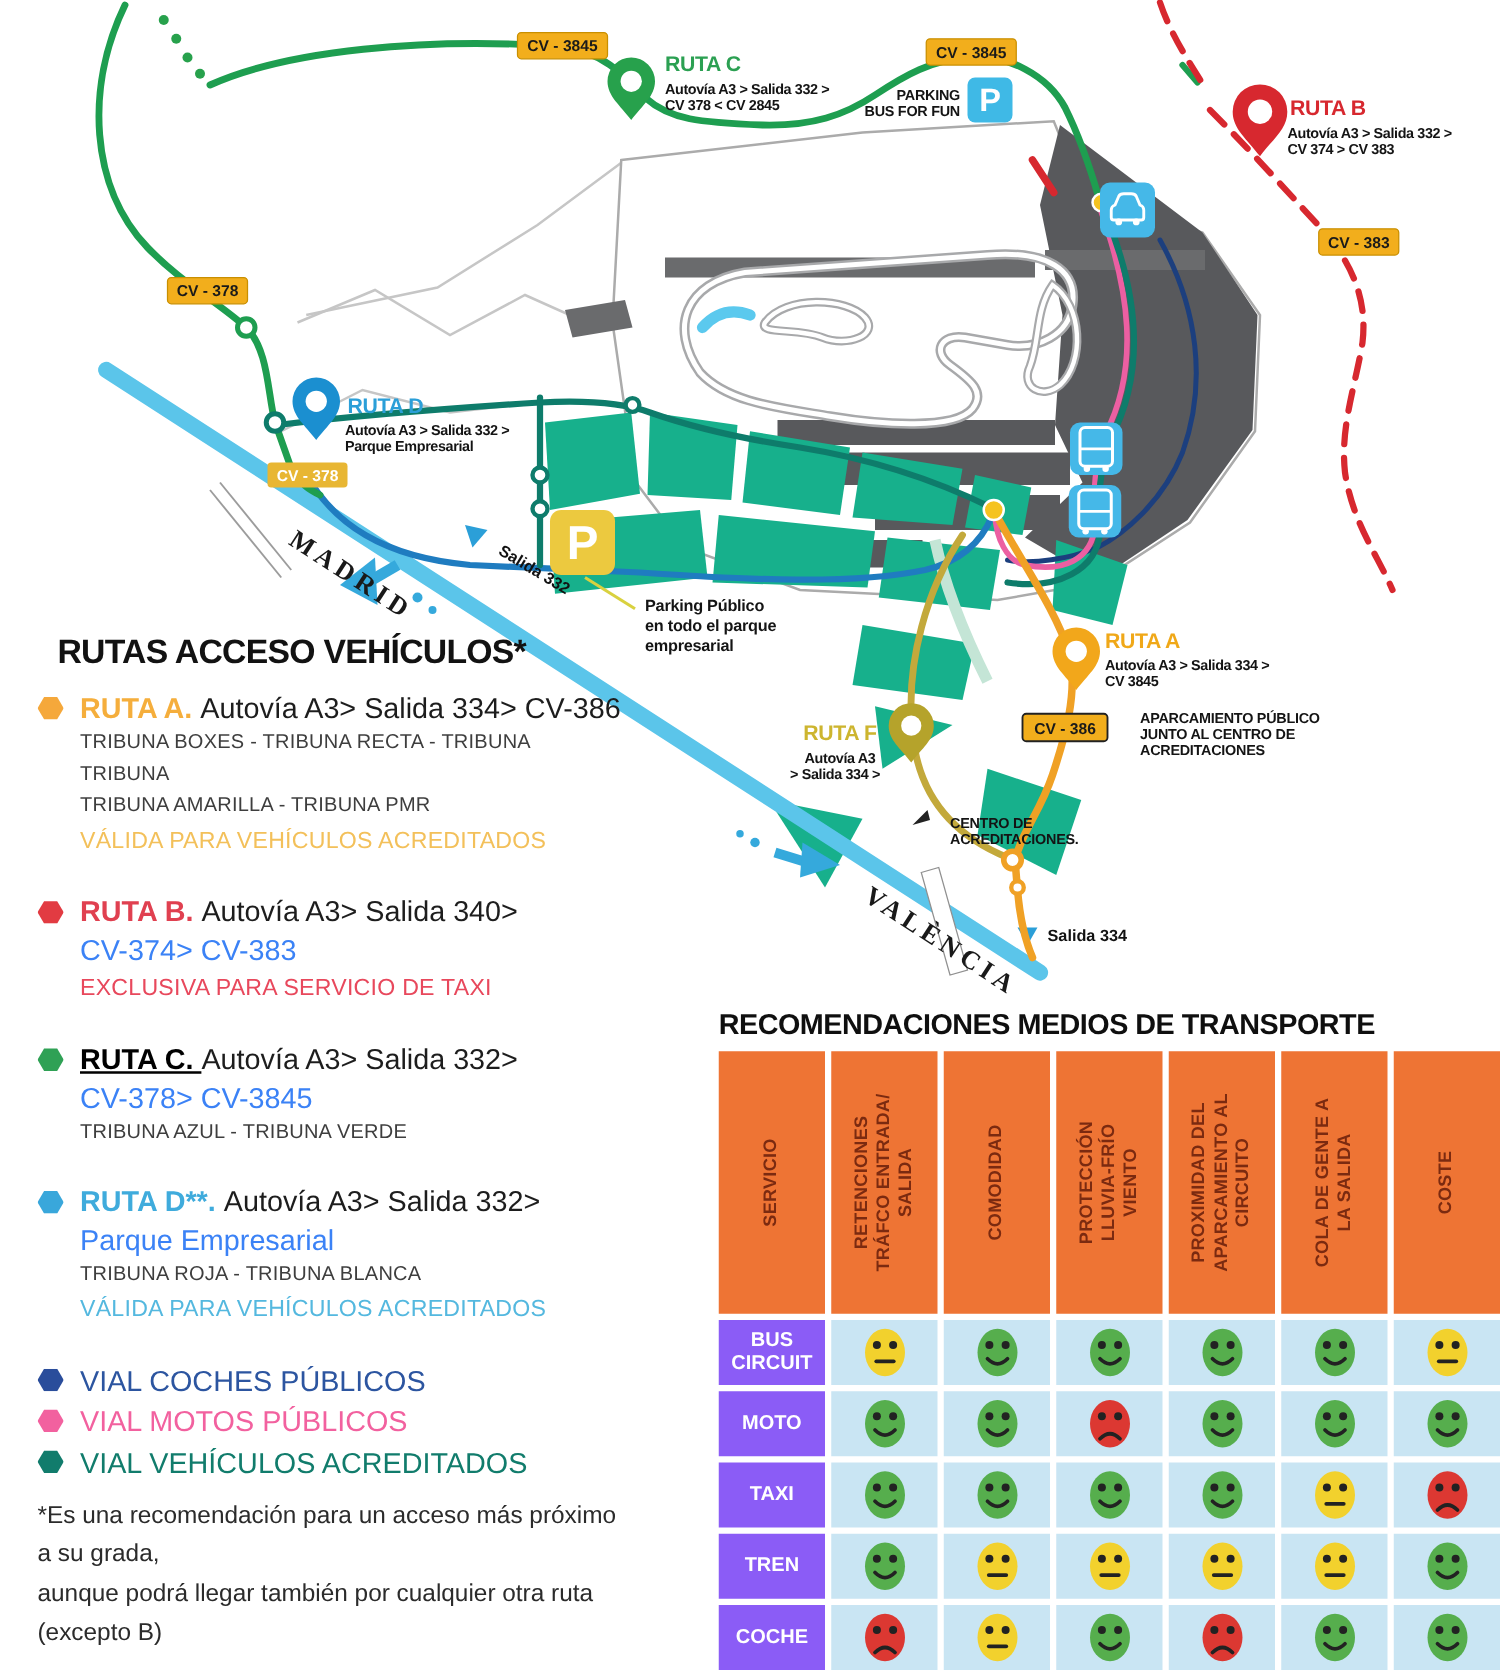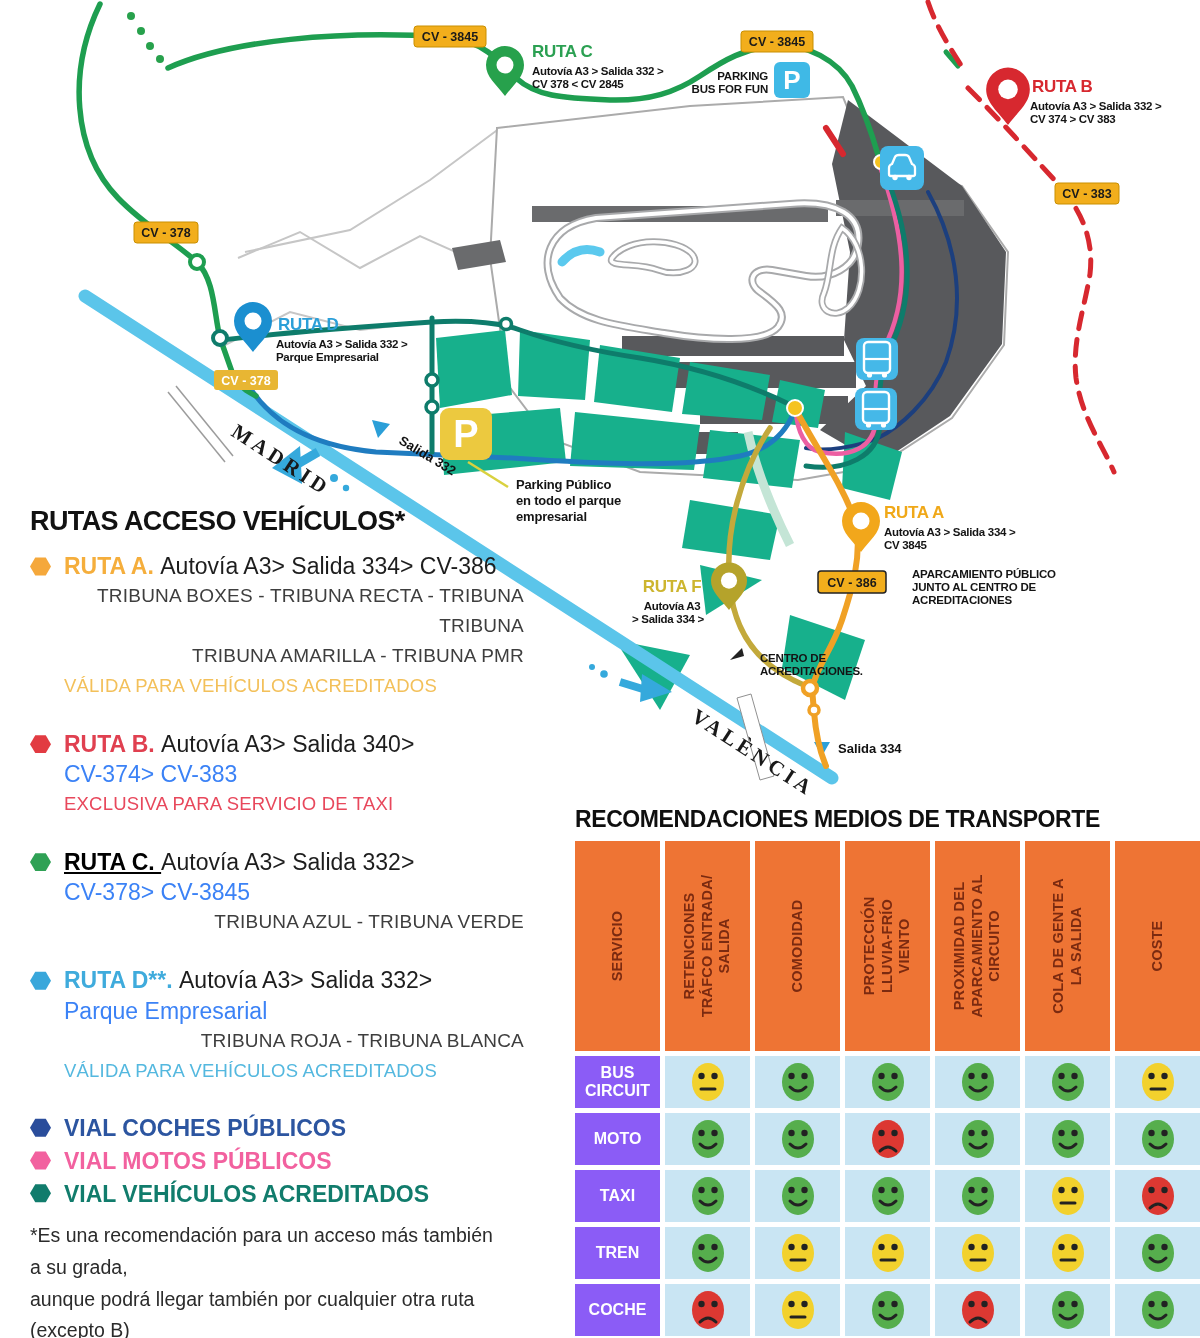--- a/index.html
+++ b/index.html
@@ -8,30 +8,30 @@
   #map-svg{position:absolute;left:0;top:0;}
   .map-name{font-size:17px;font-weight:bold;letter-spacing:-.3px;}
   .map-desc{font-size:11.5px;font-weight:bold;fill:#141414;letter-spacing:-.3px;}
   .map-small{font-size:11.5px;font-weight:bold;fill:#141414;letter-spacing:-.2px;}
   .badge-text{font-size:12.5px;font-weight:bold;fill:#1a1a1a;}
   .city-text{font-family:"Liberation Serif",serif;font-size:21px;font-weight:600;letter-spacing:4px;fill:#191919;}
   .salida-text{font-size:13px;font-weight:bold;fill:#111;}
 
   
   #legend{position:absolute;left:30px;top:506px;width:494px;}
-  #legend h1{margin:0 0 14px 0;font-size:27px;font-weight:800;letter-spacing:-.6px;color:#121212;}
+  #legend h1{margin:0 0 14px 16px;font-size:27px;font-weight:800;letter-spacing:-.6px;color:#121212;}
   .route-block{margin-bottom:28px;}
   .route-head{position:relative;padding-left:34px;font-size:23px;line-height:1.32;color:#1d1d1d;}
   .route-desc2{padding-left:34px;font-size:23px;line-height:1.32;color:#3b82f6;}
   .hex{display:inline-block;width:21px;height:19px;position:absolute;left:0;top:6px;
        clip-path:polygon(25% 3%,75% 3%,100% 50%,75% 97%,25% 97%,0 50%);}
   .route-name{font-weight:bold;}
-  .route-line{padding-left:34px;font-size:19px;line-height:1.58;color:#3e3e3e;letter-spacing:.2px;text-align:right;}
+  .route-line{padding-left:34px;font-size:16px;line-height:1.58;color:#3e3e3e;letter-spacing:.2px;}
   .route-note{padding-left:34px;font-size:18.5px;line-height:1.58;font-weight:500;letter-spacing:.2px;}
-  .vial-row{position:relative;padding-left:34px;font-size:23px;font-weight:bold;line-height:1.38;margin-bottom:1px;}
+  .vial-row{position:relative;padding-left:34px;font-size:23px;font-weight:normal;line-height:1.38;margin-bottom:1px;}
   .vial-row .hex{top:5px;}
   #footnotes{margin-top:10px;}
   .foot-line{font-size:19.5px;line-height:1.62;color:#2b2b2b;white-space:nowrap;}
 
   
   #transport{position:absolute;left:575px;top:806px;width:625px;}
   #transport h2{margin:0 0 8px 0;font-size:23px;font-weight:800;letter-spacing:-.4px;color:#0f0f0f;white-space:nowrap;}
   #grid{display:grid;grid-template-columns:repeat(7,85px);grid-template-rows:210px repeat(5,52px);gap:5px;}
   .th{background:#EE7434;position:relative;}
   .th span{position:absolute;left:50%;top:50%;width:150px;
@@ -301,21 +301,21 @@
         <div class="route-line">TRIBUNA ROJA - TRIBUNA BLANCA</div>
         <div class="route-note" style="color: rgb(84, 184, 223);">VÁLIDA PARA VEHÍCULOS ACREDITADOS</div>
       </div>
     </div>
   <div>
       <div class="vial-row"><span class="hex" style="background: rgb(42, 77, 155);"></span><span style="color: rgb(44, 85, 160);">VIAL COCHES PÚBLICOS</span></div>
       <div class="vial-row"><span class="hex" style="background: rgb(242, 97, 159);"></span><span style="color: rgb(242, 97, 159); margin-top: 32px;">VIAL MOTOS PÚBLICOS</span></div>
       <div class="vial-row"><span class="hex" style="background: rgb(17, 124, 108);"></span><span style="color: rgb(17, 124, 108);">VIAL VEHÍCULOS ACREDITADOS</span></div>
     </div>
   <div id="footnotes">
-      <div class="foot-line">*Es una recomendación para un acceso más también</div>
+      <div class="foot-line">*Es una recomendación para un acceso más próximo</div>
       <div class="foot-line">a su grada,</div>
       <div class="foot-line">aunque podrá llegar también por cualquier otra ruta</div>
       <div class="foot-line">(excepto B)</div>
     </div>
 </div>
 
 <div id="transport">
   <h2>RECOMENDACIONES MEDIOS DE TRANSPORTE</h2>
   <div id="grid">
       <div class="th">

